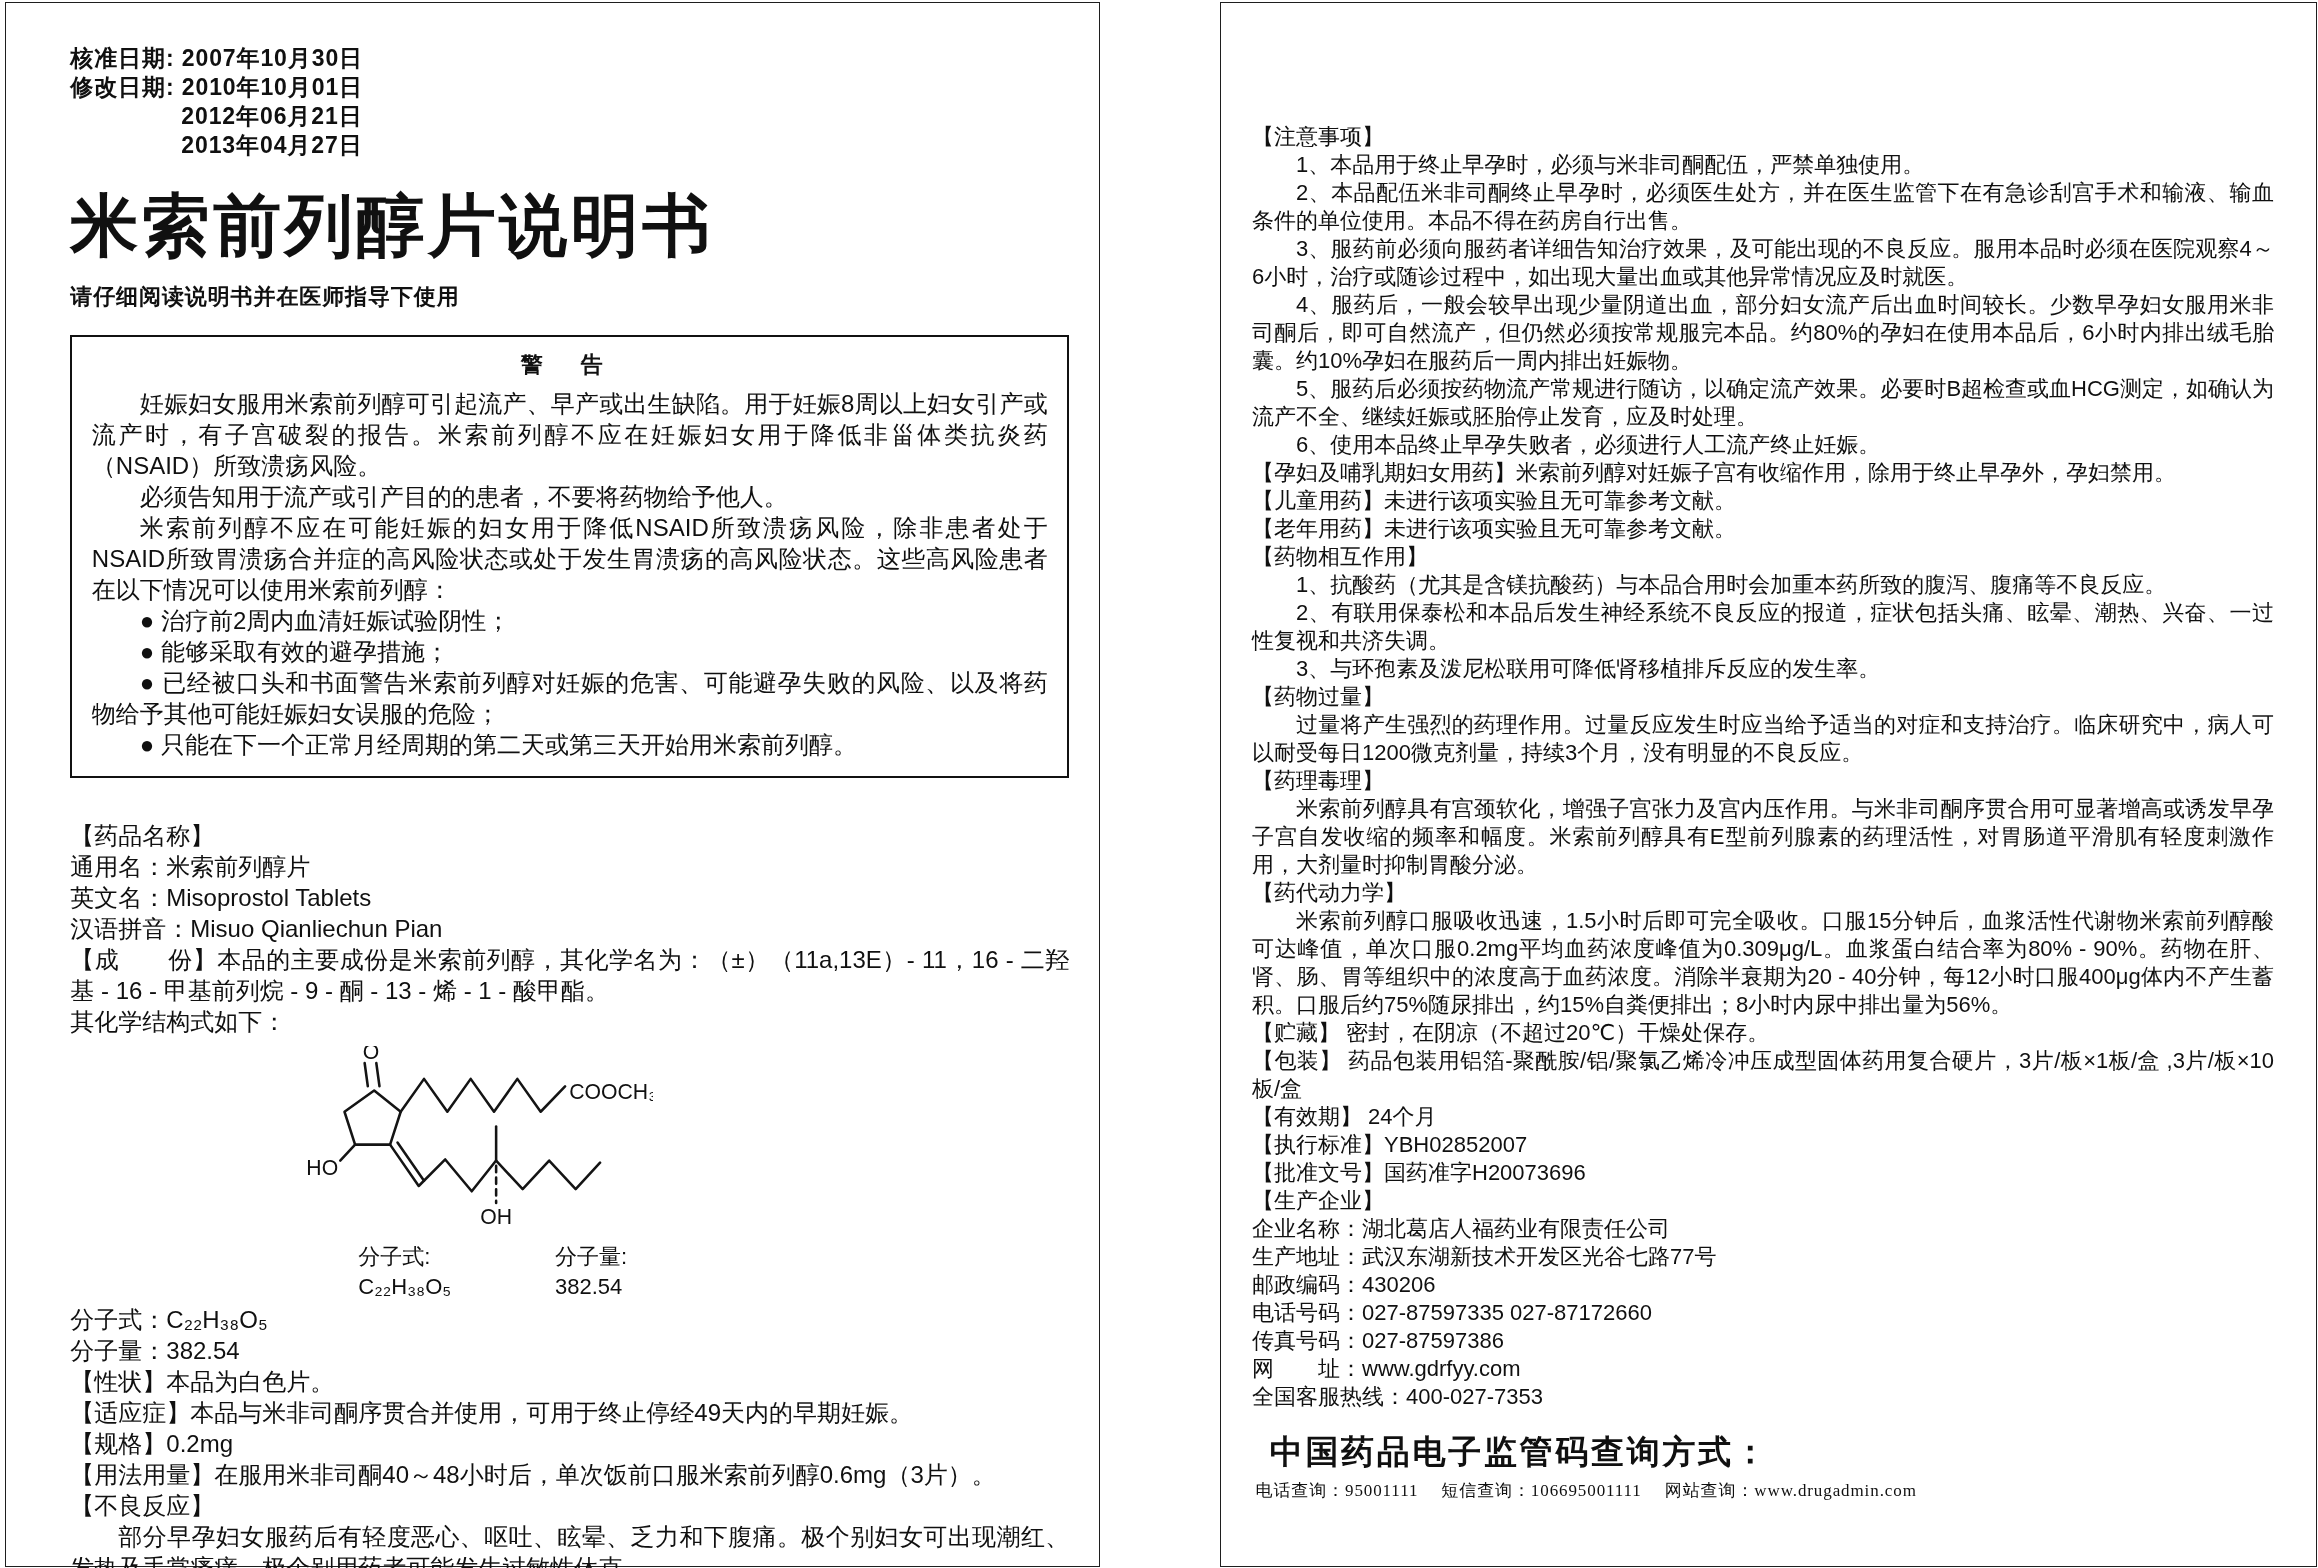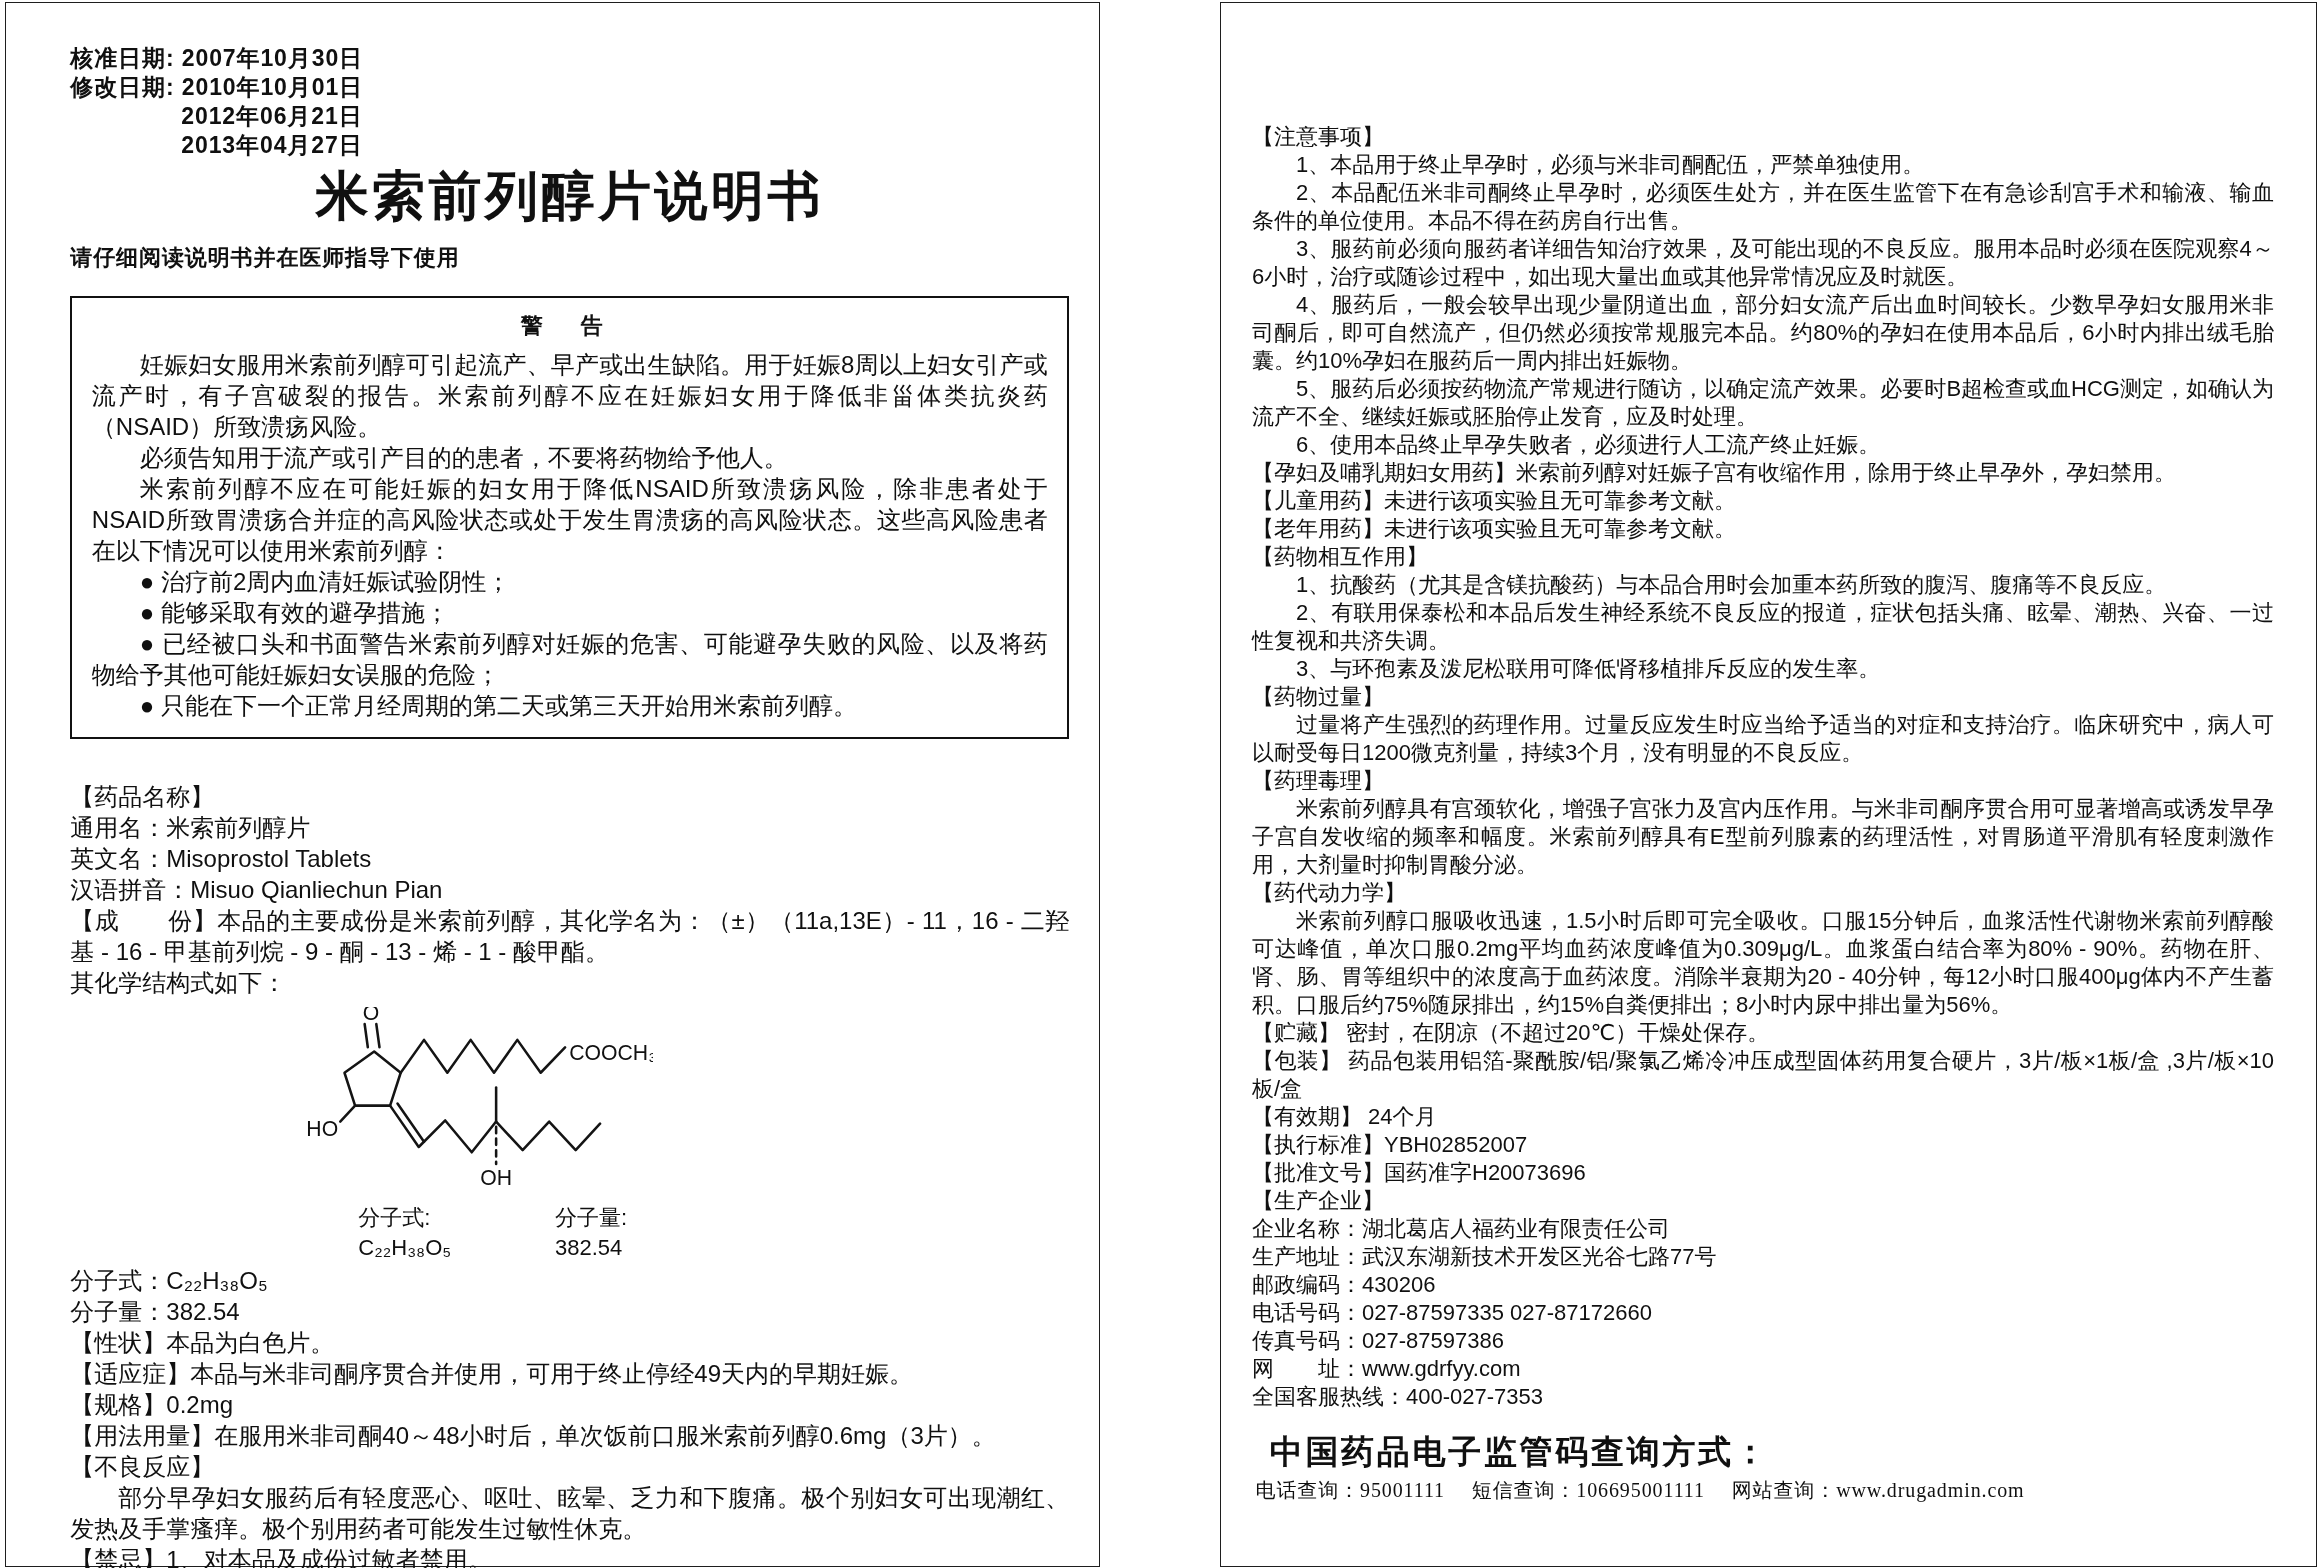--- a/index.html
+++ b/index.html
@@ -11,21 +11,21 @@
   .page{
     position:absolute;top:1.8px;height:1565px;background:#fff;
     border:1.8px solid #1e1e1e;box-sizing:border-box;
   }
   #page-left{left:5.3px;width:1095px;padding:41px 30px 0 64px;}
   #page-right{left:1220px;width:1097px;padding:120px 42px 0 31px;}
 
   
   .date-line{font-size:23px;line-height:29px;font-weight:bold;letter-spacing:0.9px;}
   .date-cont{padding-left:111px;}
-  .doc-title{text-align:center;font-size:53px;font-weight:bold;letter-spacing:3.5px;margin-top:1px;}
+  .doc-title{font-size:68px;font-weight:bold;letter-spacing:3.5px;margin-top:21px;}
   .doc-subtitle{text-align:left;font-size:22px;font-weight:bold;letter-spacing:0.9px;margin-top:10.6px;}
   .warning-box{margin-top:23px;border:2.7px solid #111;padding:8.8px 19.5px 16px 19.5px;}
   .warning-title{text-align:center;font-size:22px;font-weight:bold;letter-spacing:16px;margin:3.5px 0 8.8px 0;}
   .wpara{font-size:24px;line-height:31px;text-indent:2em;text-align:justify;}
   .sections{margin-top:42px;}
   .body-line{font-size:24px;line-height:31px;}
   .body-para{font-size:24px;line-height:31px;text-align:justify;}
   .ind{text-indent:2em;}
   
   .chem-wrap{margin:8.8px 0 1.8px 212px;width:371px;}
@@ -39,21 +39,21 @@
   
   .r-line{font-size:22px;line-height:28px;}
   .r-para{font-size:22px;line-height:28px;text-align:justify;}
   .footer-block{margin-top:20px;}
   .footer-title{
     font-family:"Liberation Serif","DejaVu Serif",serif;
     font-size:33px;font-weight:bold;letter-spacing:2.7px;line-height:42px;padding-left:17.7px;
   }
   .footer-detail{
     font-family:"Liberation Serif","DejaVu Serif",serif;
-    font-size:20px;letter-spacing:0.9px;line-height:35px;padding-left:3.5px;
+    font-size:17px;letter-spacing:0.9px;line-height:35px;padding-left:3.5px;
   }
 </style>
 </head>
 <body>
 
 <div class="page" id="page-left">
   <div>
     <div class="date-line">核准日期: 2007年10月30日</div>
     <div class="date-line">修改日期: 2010年10月01日</div>
     <div class="date-line date-cont">2012年06月21日</div>

